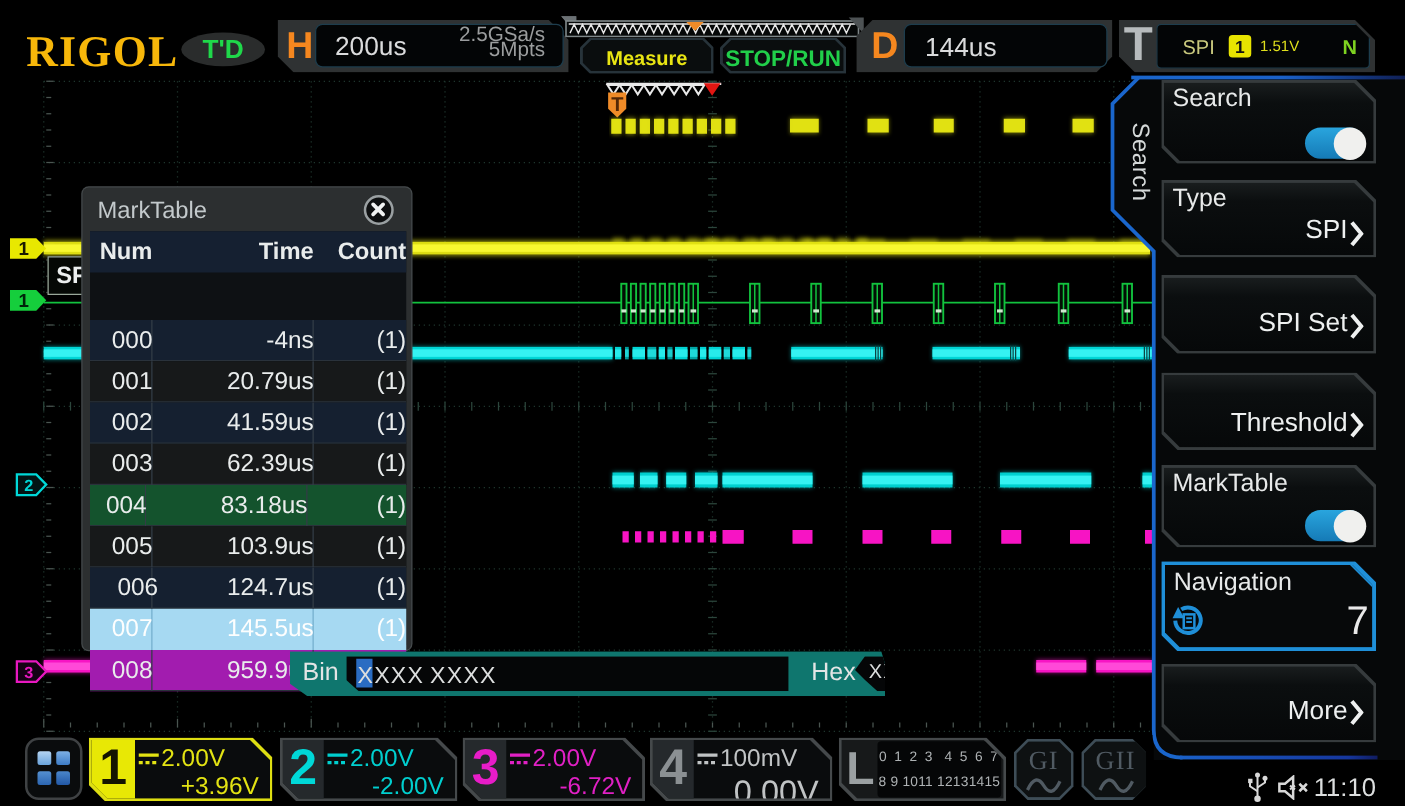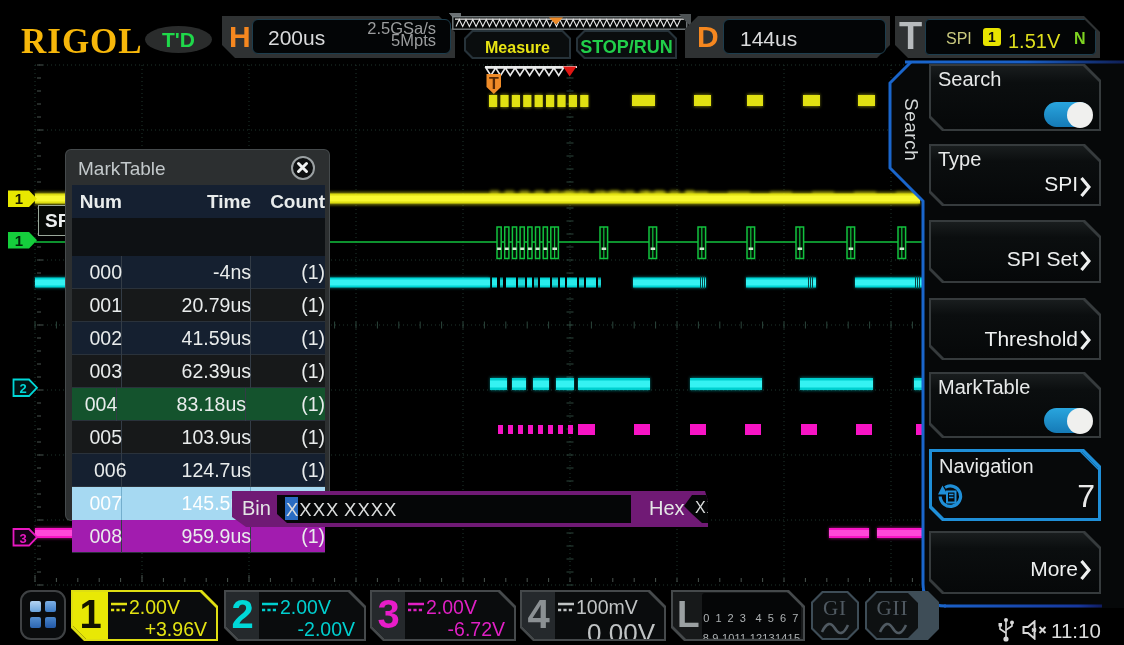--- a/index.html
+++ b/index.html
@@ -447,21 +447,21 @@
       </svg>
 <div class="abs cutTL" style="left:685px;top:16px;width:205px;height:42px;background:#2f3233;"></div>
 <div class="abs" style="left:697px;top:22px;font-size:30px;line-height:1;font-weight:bold;color:#f5871f;">D</div>
 <div class="abs" style="left:723px;top:19px;width:163px;height:35px;background:#030506;border:1px solid #1d3d4d;border-radius:6px;"></div>
 <div class="abs" style="left:740px;top:28px;font-size:21px;line-height:1;color:#dadbdc;">144us</div>
 <div class="abs cut" style="left:895px;top:16px;width:205px;height:42px;background:#2f3233;"></div>
 <div class="abs" style="left:899px;top:17px;font-size:38px;line-height:1;font-weight:bold;color:#b7bbbd;">T</div>
 <div class="abs" style="left:925px;top:19px;width:171px;height:36px;background:#030506;border:1px solid #1d3d4d;border-radius:4px;clip-path:polygon(0 0,calc(100% - 12px) 0,100% 12px,100% 100%,0 100%);"></div>
 <div class="abs" style="left:946px;top:30px;font-size:16px;color:#c9c97e;">SPI</div>
 <div class="abs" style="left:983px;top:28px;width:18px;height:18px;border-radius:3px;background:#e8e400;text-align:center;line-height:18px;font-size:14px;font-weight:bold;color:#111;">1</div>
-<div class="abs" style="left:1008px;top:30px;font-size:20px;color:#dfdf1c;">1.51V</div>
+<div class="abs" style="left:1008px;top:30px;font-size:12px;color:#dfdf1c;">1.51V</div>
 <div class="abs" style="left:1074px;top:30px;font-size:16px;font-weight:bold;color:#7ed321;">N</div>
 <svg class="abs" style="left:880px;top:58px" width="244" height="556">
 <polygon points="31,4 244,4 244,550 43,550 43,144 10,111 10,25" fill="#060809"></polygon>
 <linearGradient id="tlfade" x1="0" y1="0" x2="1" y2="0">
           <stop offset="0" stop-color="#1a66cc"></stop>
           <stop offset="0.55" stop-color="#1a60c8"></stop>
           <stop offset="1" stop-color="#101f55"></stop>
         </linearGradient>
 <rect x="25" y="2.5" width="219" height="3" fill="url(#tlfade)"></rect>
 <path d="M31,4 L10,25 L10,110 L43,143 L43,526 Q43,548 66,548" fill="none" stroke="#1a66cc" stroke-width="3"></path>
@@ -593,21 +593,21 @@
             <div class="c2" style="box-shadow:inset -1px 0 0 #74aecd;">145.5us</div>
             <div class="c3">(1)</div>
           </div>
           <div class="trow" style="background:#a21caf;box-shadow:inset 0 -1px 0 #2a323b;">
             <div class="c1" style="box-shadow:inset -1px 0 0 #333c46;">008</div>
             <div class="c2" style="box-shadow:inset -1px 0 0 #333c46;">959.9us</div>
             <div class="c3">(1)</div>
           </div>
         </div>
       </div>
-<div class="abs" style="left:232px;top:491px;width:476px;height:36px;background:#701a75;clip-path:polygon(0 0,calc(100% - 3px) 0,100% 10px,100% 100%,14px 100%,0 calc(100% - 10px));">
+<div class="abs" style="left:232px;top:521px;width:476px;height:36px;background:#0f766e;clip-path:polygon(0 0,calc(100% - 3px) 0,100% 10px,100% 100%,14px 100%,0 calc(100% - 10px));">
 <div class="abs" style="left:10px;top:6px;font-size:20px;color:#e3e5e5;">Bin</div>
 <div class="abs" style="left:45px;top:4px;width:354px;height:28px;background:#050607;clip-path:polygon(0 0,100% 0,100% 100%,10px 100%,0 calc(100% - 9px));"></div>
 <div class="abs" style="left:53px;top:6px;width:13px;height:23px;background:#2a6cc2;"></div>
 <div class="abs" style="left:54px;top:8px;font-size:18.5px;color:#dcdede;letter-spacing:1px;">XXXX XXXX</div>
 <div class="abs" style="left:417px;top:6px;font-size:20px;color:#e3e5e5;">Hex</div>
 <div class="abs" style="left:452px;top:4px;width:128px;height:28px;background:#050607;clip-path:polygon(8px 0,100% 0,100% 100%,18px 100%,8px calc(100% - 9px),0 11px);"></div>
 <div class="abs" style="left:463px;top:8px;font-size:16px;color:#dcdede;letter-spacing:1px;">XX</div>
 </div>
 <div class="abs" style="left:0;top:588px;width:922px;height:57px;background:#000;"></div>
 <div class="abs" style="left:20px;top:590px;width:46px;height:50px;border-radius:11px;border:2.5px solid #3f4244;background:#0a0c0d;">
@@ -660,32 +660,32 @@
             <line x1="1" y1="3" x2="17" y2="3" stroke="#c0c3c4" stroke-width="2.6"></line>
             <line x1="1" y1="9" x2="17" y2="9" stroke="#c0c3c4" stroke-width="2.6" stroke-dasharray="3.2 2.2"></line>
           </svg>
           <div class="abs" style="left:54px;top:4px;font-size:19.5px;color:#c0c3c4;">100mV</div>
           <div class="abs" style="right:9px;top:25.5px;font-size:26px;color:#c0c3c4;">0.00V</div>
         </div>
       </div>
 <div class="abs cut" style="left:671px;top:590px;width:134px;height:51px;background:#45494b;">
 <div class="abs cut" style="left:2px;top:2px;width:130px;height:47px;background:#17191a;">
 <div class="abs" style="left:4px;top:0;height:47px;line-height:45px;font-size:37px;font-weight:bold;color:#9ba0a2;">L</div>
-<div class="abs" style="left:29px;top:1px;width:99px;height:45px;background:#050607;border-radius:3px;color:#aeb2b4;font-size:11px;text-align:center;line-height:19.5px;padding-top:16px;white-space:nowrap;"><span style="letter-spacing:1.5px">0 1 2 3  4 5 6 7</span><br><span style="letter-spacing:0.2px">8 9 1011 12131415</span></div>
+<div class="abs" style="left:29px;top:1px;width:99px;height:45px;background:#050607;border-radius:3px;color:#aeb2b4;font-size:11px;text-align:center;line-height:19.5px;padding-top:4px;white-space:nowrap;"><span style="letter-spacing:1.5px">0 1 2 3  4 5 6 7</span><br><span style="letter-spacing:0.2px">8 9 1011 12131415</span></div>
 </div>
       </div>
 <div class="abs" style="left:811px;top:591px;width:48px;height:49px;background:#3e4d57;clip-path:polygon(11px 0,calc(100% - 11px) 0,100% 11px,100% calc(100% - 11px),calc(100% - 11px) 100%,11px 100%,0 calc(100% - 11px),0 11px);">
 <div class="abs" style="left:2px;top:2px;width:44px;height:45px;background:#0e1112;clip-path:polygon(10px 0,calc(100% - 10px) 0,100% 10px,100% calc(100% - 10px),calc(100% - 10px) 100%,10px 100%,0 calc(100% - 10px),0 10px);text-align:center;">
 <div style="font-family:'Liberation Serif',serif;font-size:21px;color:#505a62;margin-top:3px;letter-spacing:1px;">GI</div>
 <svg width="30" height="15" viewBox="0 0 30 15">
             <path d="M2,11 Q8.5,-3 15,7.5 Q21.5,18 28,4" fill="none" stroke="#505a62" stroke-width="2.6"></path>
           </svg>
 </div>
       </div>
-<div class="abs" style="left:865px;top:591px;width:74px;height:49px;background:#3e4d57;clip-path:polygon(11px 0,calc(100% - 11px) 0,100% 11px,100% calc(100% - 11px),calc(100% - 11px) 100%,11px 100%,0 calc(100% - 11px),0 11px);">
+<div class="abs" style="left:865px;top:591px;width:52px;height:49px;background:#3e4d57;clip-path:polygon(11px 0,calc(100% - 11px) 0,100% 11px,100% calc(100% - 11px),calc(100% - 11px) 100%,11px 100%,0 calc(100% - 11px),0 11px);">
 <div class="abs" style="left:2px;top:2px;width:51px;height:45px;background:#0e1112;clip-path:polygon(10px 0,calc(100% - 10px) 0,100% 10px,100% calc(100% - 10px),calc(100% - 10px) 100%,10px 100%,0 calc(100% - 10px),0 10px);text-align:center;">
 <div style="font-family:'Liberation Serif',serif;font-size:21px;color:#505a62;margin-top:3px;letter-spacing:1px;">GII</div>
 <svg width="30" height="15" viewBox="0 0 30 15">
             <path d="M2,11 Q8.5,-3 15,7.5 Q21.5,18 28,4" fill="none" stroke="#505a62" stroke-width="2.6"></path>
           </svg>
 </div>
       </div>
 <svg class="abs" style="left:997px;top:617px" width="18" height="26" viewBox="0 0 18 26">
 <circle cx="9" cy="3" r="2" fill="#d8d8d8"></circle>
         <line x1="9" y1="4" x2="9" y2="20" stroke="#d8d8d8" stroke-width="1.6"></line>

